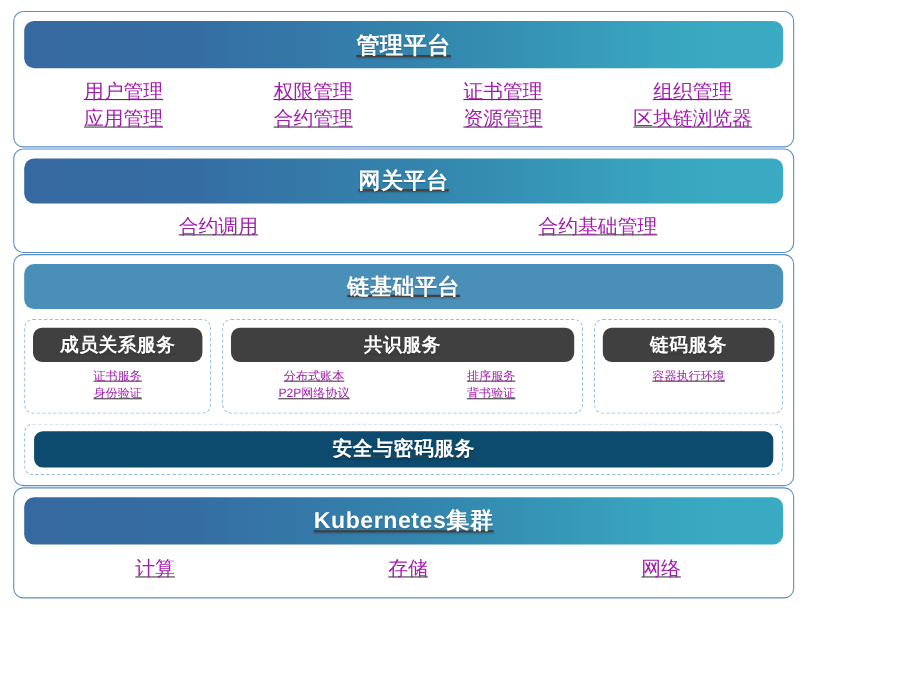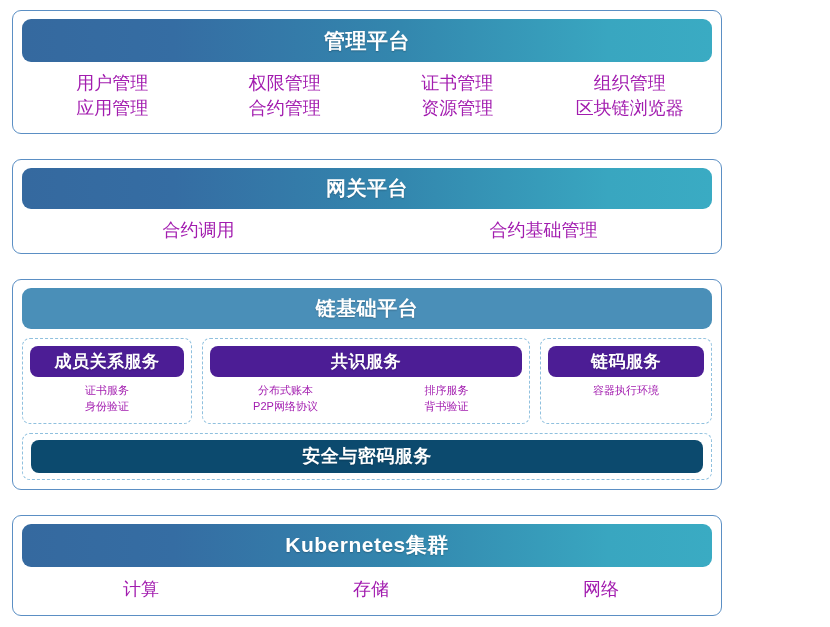--- a/index.html
+++ b/index.html
@@ -15,21 +15,22 @@
 
   #diagram {
     position: relative;
     width: 734px;
     height: 627px;
     background: #ffffff;
     box-sizing: border-box;
     padding: 10px 12px 8px 12px;
     display: flex;
     flex-direction: column;
-    gap: 25px;
+    gap: 1px;
+    text-decoration: underline;
   }
 
   
   .layer-card {
     border: 1.6px solid #5b8fc4;
     border-radius: 9px;
     background: #ffffff;
     box-sizing: border-box;
     padding: 8px 9px 9px 9px;
     display: flex;
@@ -101,21 +102,21 @@
     padding: 7px 7px 9px 7px;
     display: flex;
     flex-direction: column;
     background: #ffffff;
   }
   .panel-member    { flex: 0 0 170px; }
   .panel-consensus { flex: 1 1 auto; }
   .panel-chaincode { flex: 0 0 172px; }
 
   .sub-banner {
-    background: #4c1d95;
+    background: #404040;
     border-radius: 8px;
     height: 31px;
     display: flex;
     align-items: center;
     justify-content: center;
     color: #ffffff;
     font-weight: bold;
     font-size: 17px;
     letter-spacing: 0.5px;
     text-shadow: 0 1px 1.5px rgba(0,0,0,0.18);

